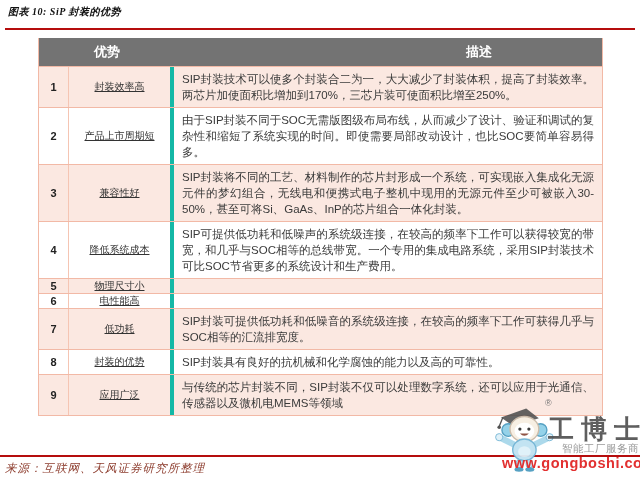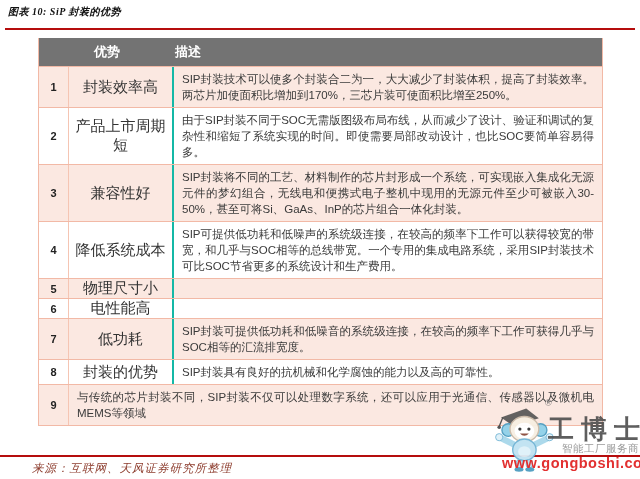--- a/index.html
+++ b/index.html
@@ -30,21 +30,21 @@
   }
   .bottom-rule {
     position: absolute;
     left: 0px; top: 455px;
     width: 640px; height: 2px;
     background: #b50d0d;
     z-index: 2;
   }
   .source-line {
     position: absolute;
-    left: 32px; top: 461px;
+    left: 5px; top: 461px;
     font-family: "Liberation Serif", serif;
     font-style: italic;
     font-size: 11.5px;
     color: #8c3b2c;
     letter-spacing: 1px;
   }
   
   .sip-table {
     position: absolute;
     left: 38px; top: 38px;
@@ -61,42 +61,43 @@
     font-weight: bold;
     font-size: 13px;
     align-items: center;
   }
   .th-adv {
     width: 136px;
     text-align: center;
   }
   .th-desc {
     flex: 1;
-    text-align: left;
+    text-align: right;
     padding-right: 110px;
     font-family: Liberation Mono, monospace;
   }
   .row {
     display: flex;
     border-top: 1px solid #f2b9a6;
     background: #ffffff;
   }
   .tbody .row:nth-child(odd) { background: #fbe8e1; }
   .cell-num {
     width: 30px;
     display: flex; align-items: center; justify-content: center;
     font-size: 11px; font-weight: bold; color: #222;
     border-right: 1px solid #f5c5b3;
   }
   .cell-adv {
     width: 105px;
     display: flex; align-items: center; justify-content: center;
-    font-size: 15px; color: #333;
-    border-right: 2px solid #14b8a6;
+    font-size: 10px; color: #333;
+    border-right: 4px solid #14b8a6;
     text-align: center;
+    text-decoration: underline;
   }
   .cell-desc {
     flex: 1;
     padding: 4px 8px;
     font-size: 11.5px;
     line-height: 16px;
     color: #3a3a3a;
     text-align: justify;
   }
   
@@ -193,20 +194,21 @@
       </div>
 
       <div class="row">
         <div class="cell-num">8</div>
         <div class="cell-adv">封装的优势</div>
         <div class="cell-desc">SIP封装具有良好的抗机械和化学腐蚀的能力以及高的可靠性。</div>
       </div>
 
       <div class="row">
         <div class="cell-num">9</div>
+        <div class="cell-adv">应用广泛</div>
         <div class="cell-desc">与传统的芯片封装不同，SIP封装不仅可以处理数字系统，还可以应用于光通信、传感器以及微机电MEMS等领域</div>
       </div>
 
     </div>
   </div>
 
   <div class="bottom-rule"></div>
   <div class="source-line">来源：互联网、天风证券研究所整理</div>
 
   <div class="watermark">

